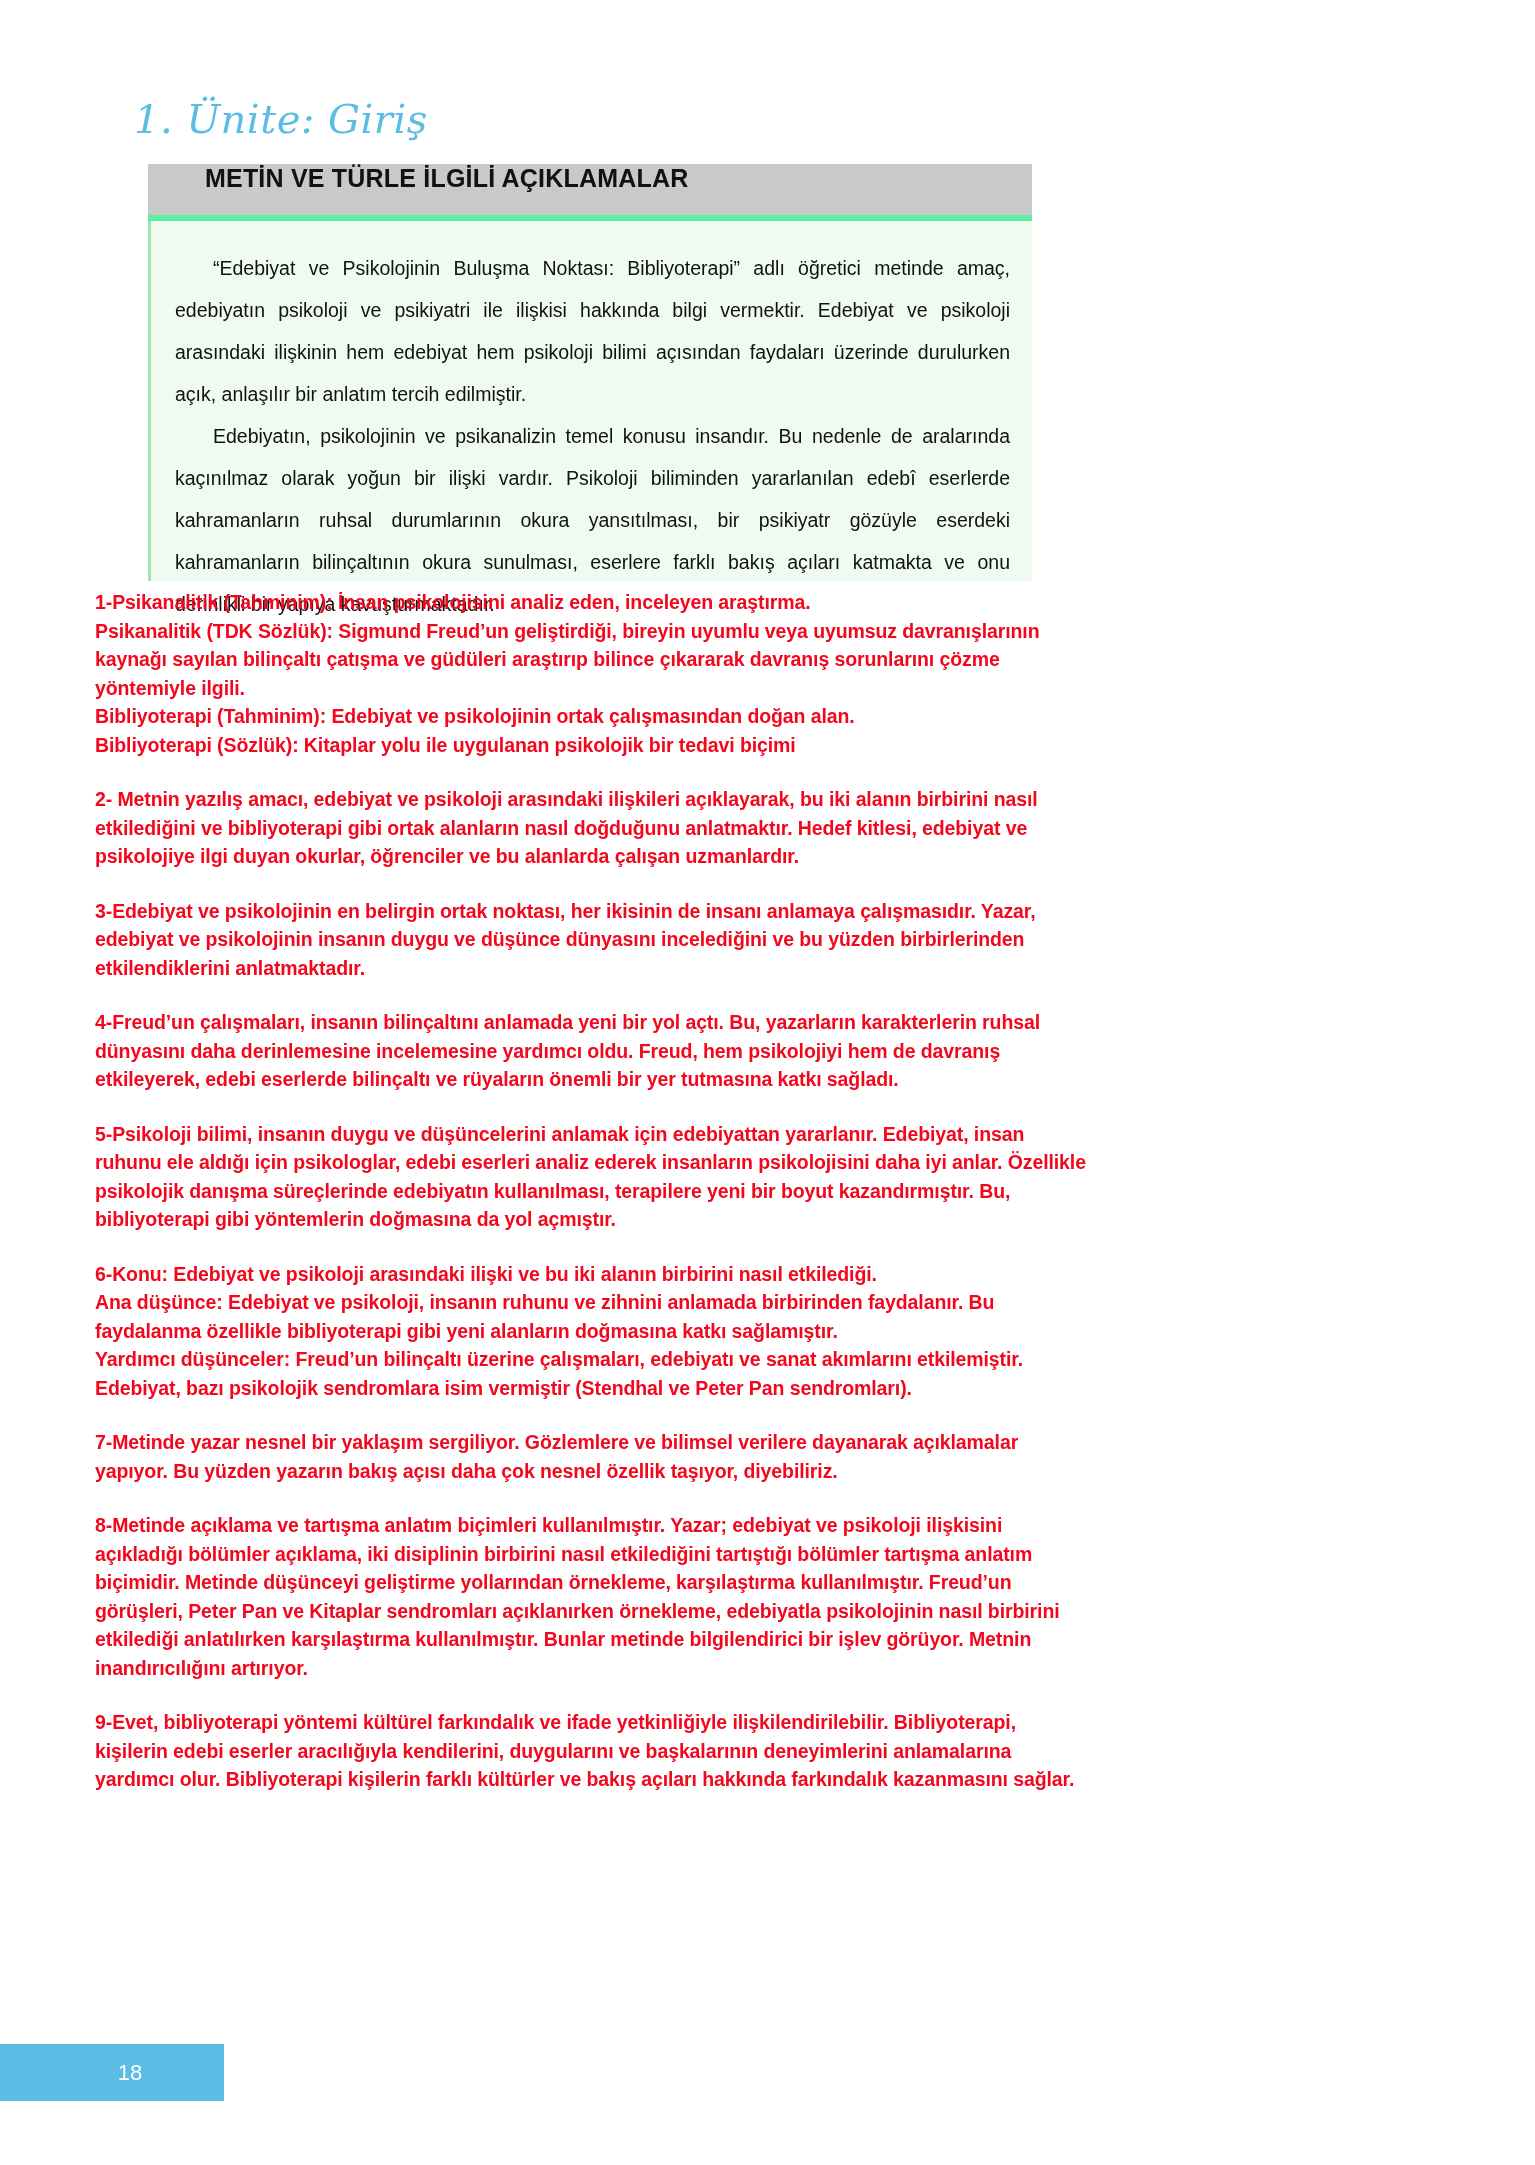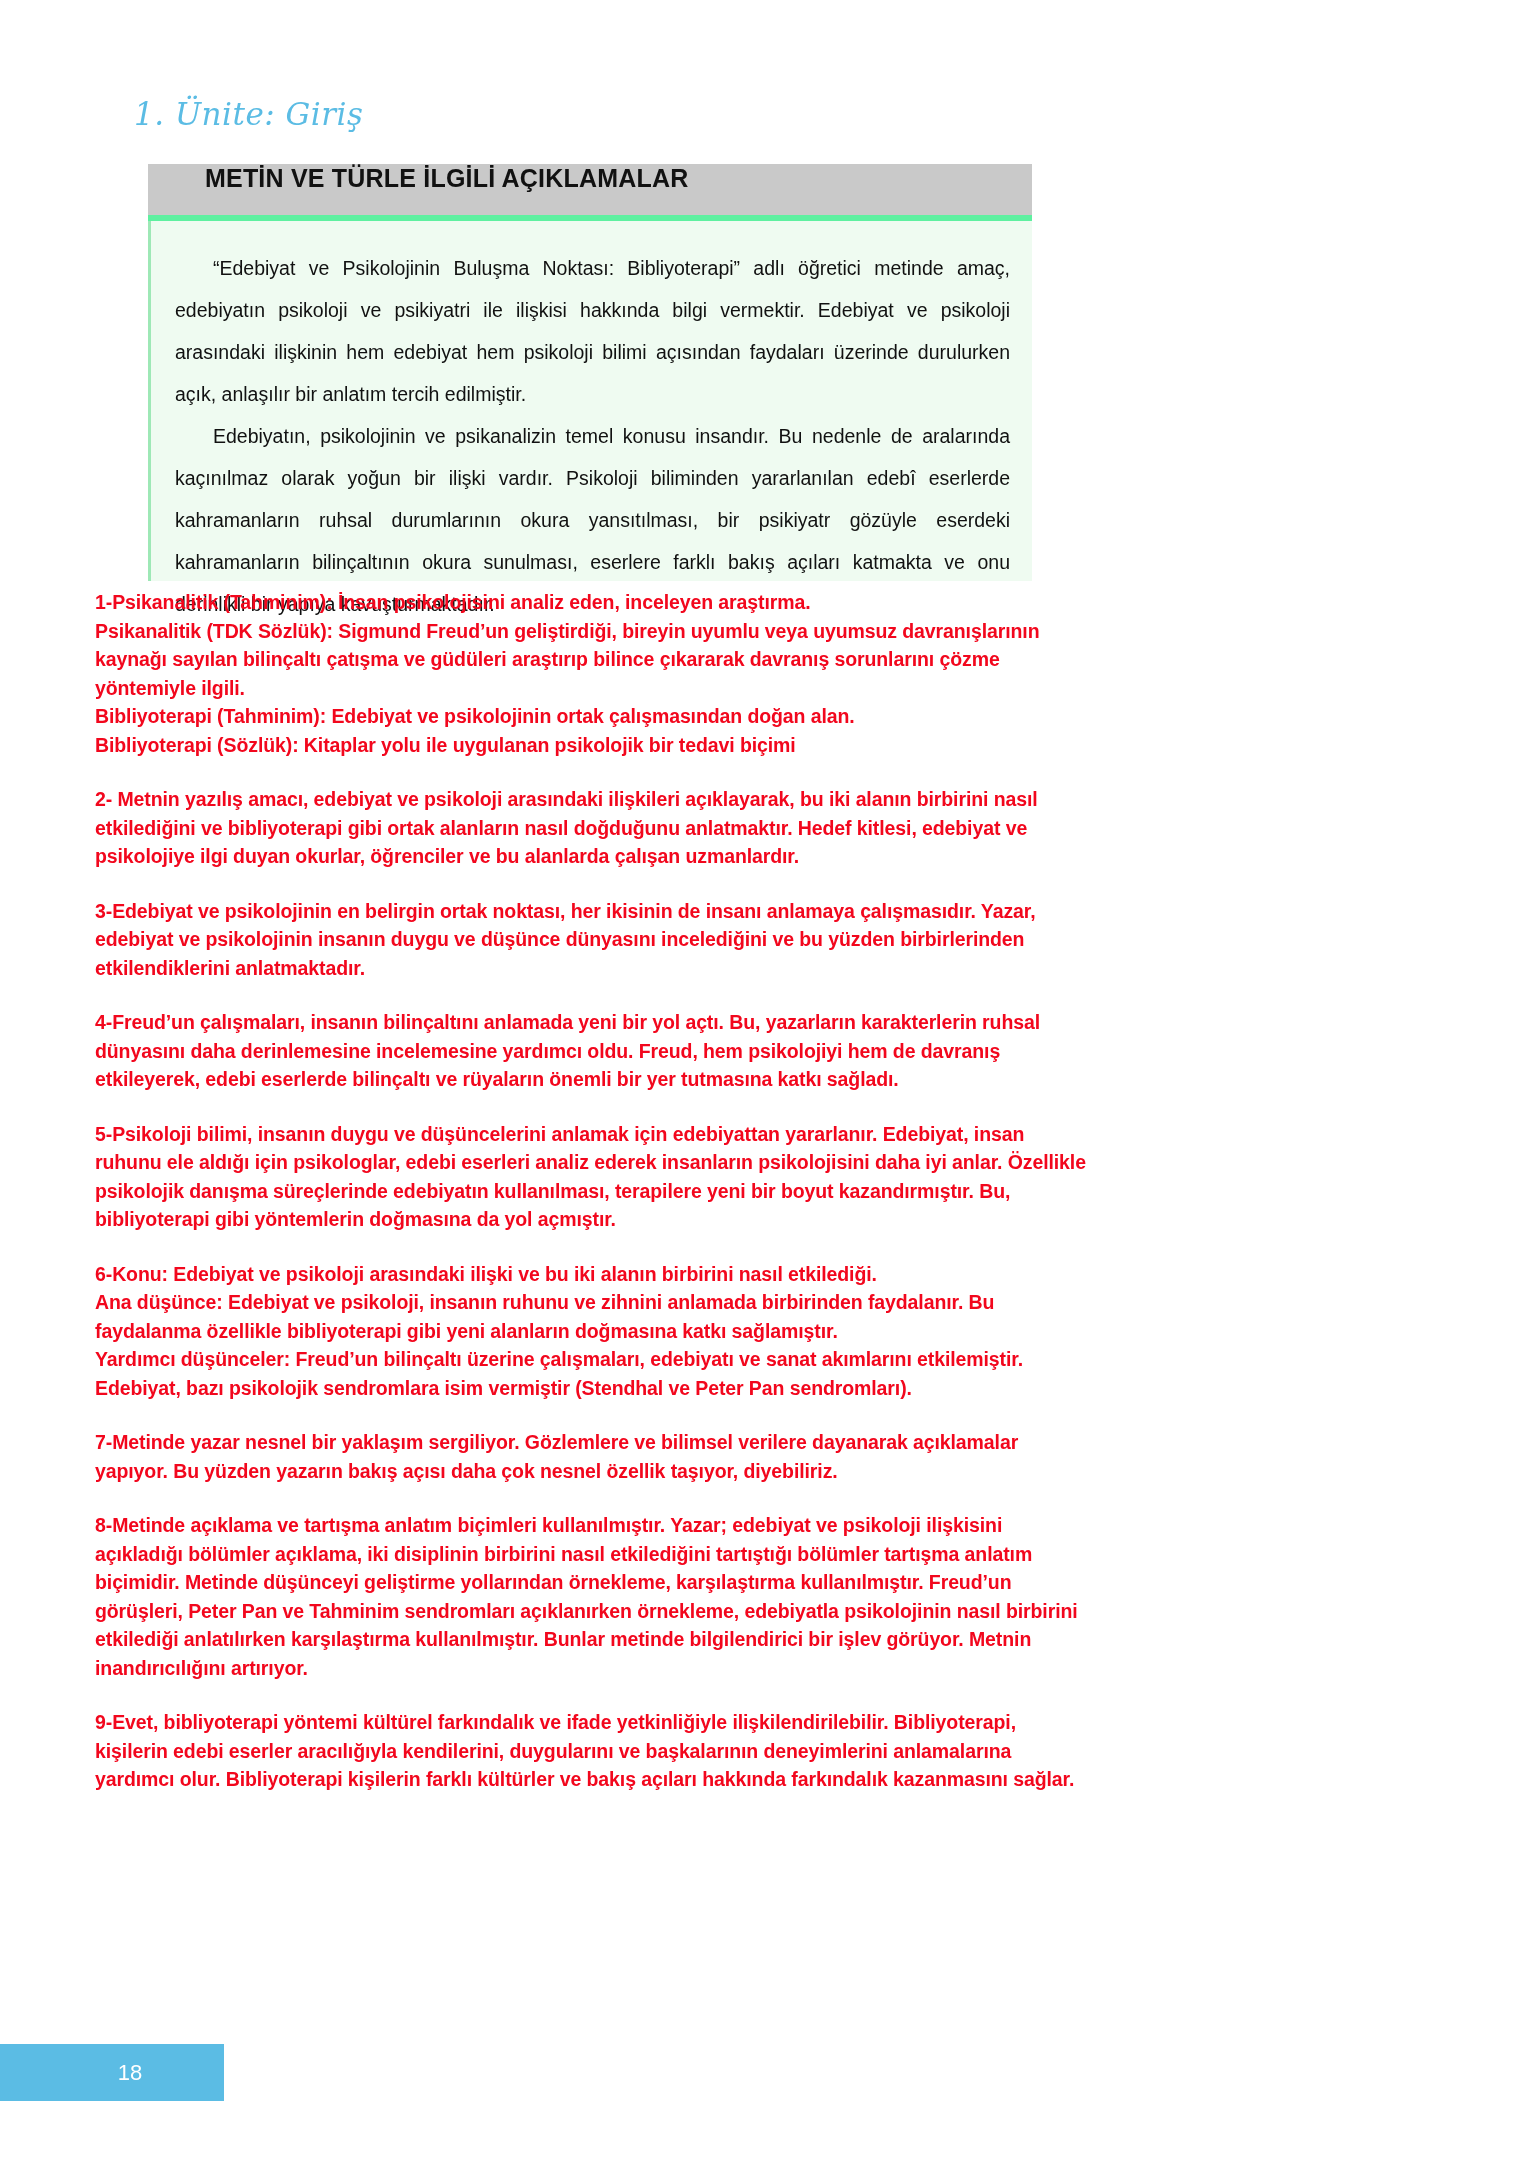--- a/index.html
+++ b/index.html
@@ -21,21 +21,21 @@
     background: #ffffff;
   }
 
   
   .unit-header {
     position: absolute;
     left: 134px;
     top: 96px;
     font-family: "DejaVu Serif", serif;
     font-style: italic;
-    font-size: 31px;
+    font-size: 40px;
     font-weight: 400;
     color: #5bbce4;
     letter-spacing: 0.5px;
     white-space: nowrap;
   }
 
   
   .section-title-bar {
     position: absolute;
     left: 148px;
@@ -197,21 +197,21 @@
 
     <div class="ann-block">
       <span class="ann-line">7-Metinde yazar nesnel bir yaklaşım sergiliyor. Gözlemlere ve bilimsel verilere dayanarak açıklamalar</span>
       <span class="ann-line">yapıyor. Bu yüzden yazarın bakış açısı daha çok nesnel özellik taşıyor, diyebiliriz.</span>
     </div>
 
     <div class="ann-block">
       <span class="ann-line">8-Metinde açıklama ve tartışma anlatım biçimleri kullanılmıştır. Yazar; edebiyat ve psikoloji ilişkisini</span>
       <span class="ann-line">açıkladığı bölümler açıklama, iki disiplinin birbirini nasıl etkilediğini tartıştığı bölümler tartışma anlatım</span>
       <span class="ann-line">biçimidir. Metinde düşünceyi geliştirme yollarından örnekleme, karşılaştırma kullanılmıştır. Freud’un</span>
-      <span class="ann-line">görüşleri, Peter Pan ve Tahminim sendromları açıklanırken örnekleme, edebiyatla psikolojinin nasıl birbirini</span>
+      <span class="ann-line">görüşleri, Peter Pan ve Kitaplar sendromları açıklanırken örnekleme, edebiyatla psikolojinin nasıl birbirini</span>
       <span class="ann-line">etkilediği anlatılırken karşılaştırma kullanılmıştır. Bunlar metinde bilgilendirici bir işlev görüyor. Metnin</span>
       <span class="ann-line">inandırıcılığını artırıyor.</span>
     </div>
 
     <div class="ann-block">
       <span class="ann-line">9-Evet, bibliyoterapi yöntemi kültürel farkındalık ve ifade yetkinliğiyle ilişkilendirilebilir. Bibliyoterapi,</span>
       <span class="ann-line">kişilerin edebi eserler aracılığıyla kendilerini, duygularını ve başkalarının deneyimlerini anlamalarına</span>
       <span class="ann-line">yardımcı olur. Bibliyoterapi kişilerin farklı kültürler ve bakış açıları hakkında farkındalık kazanmasını sağlar.</span>
     </div>
   </div>

